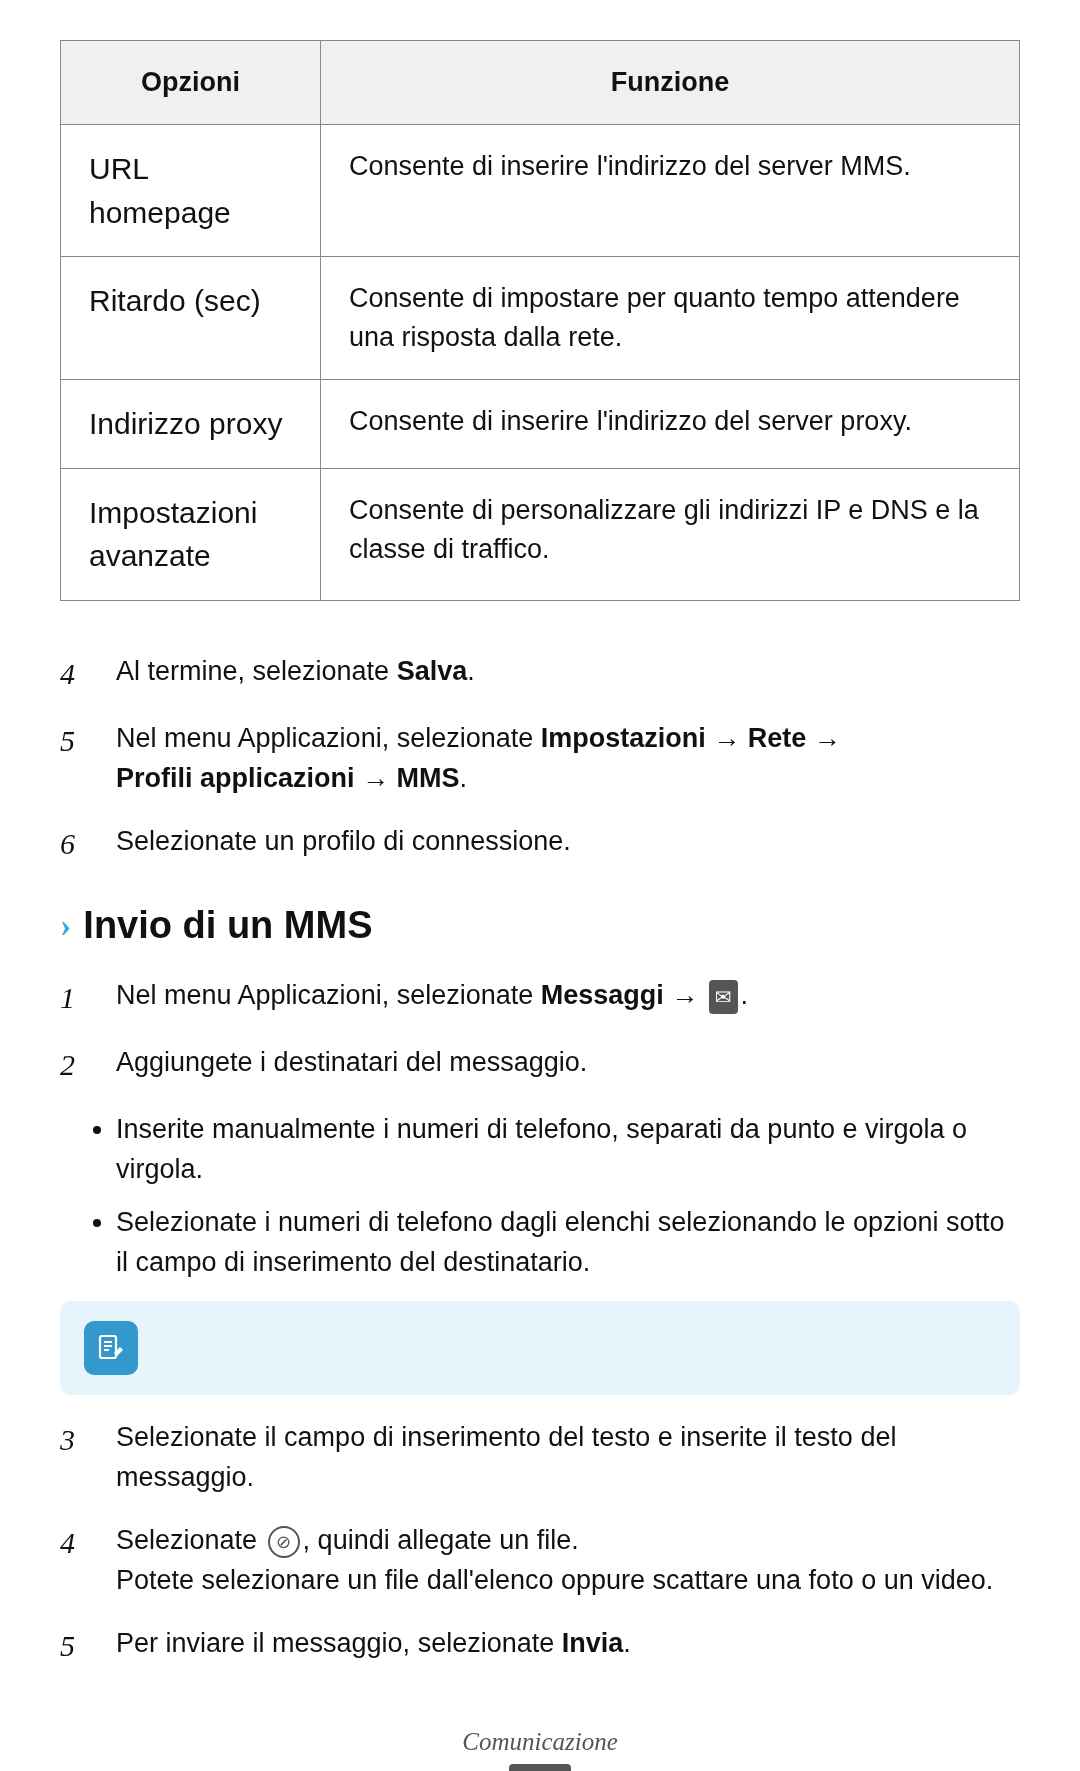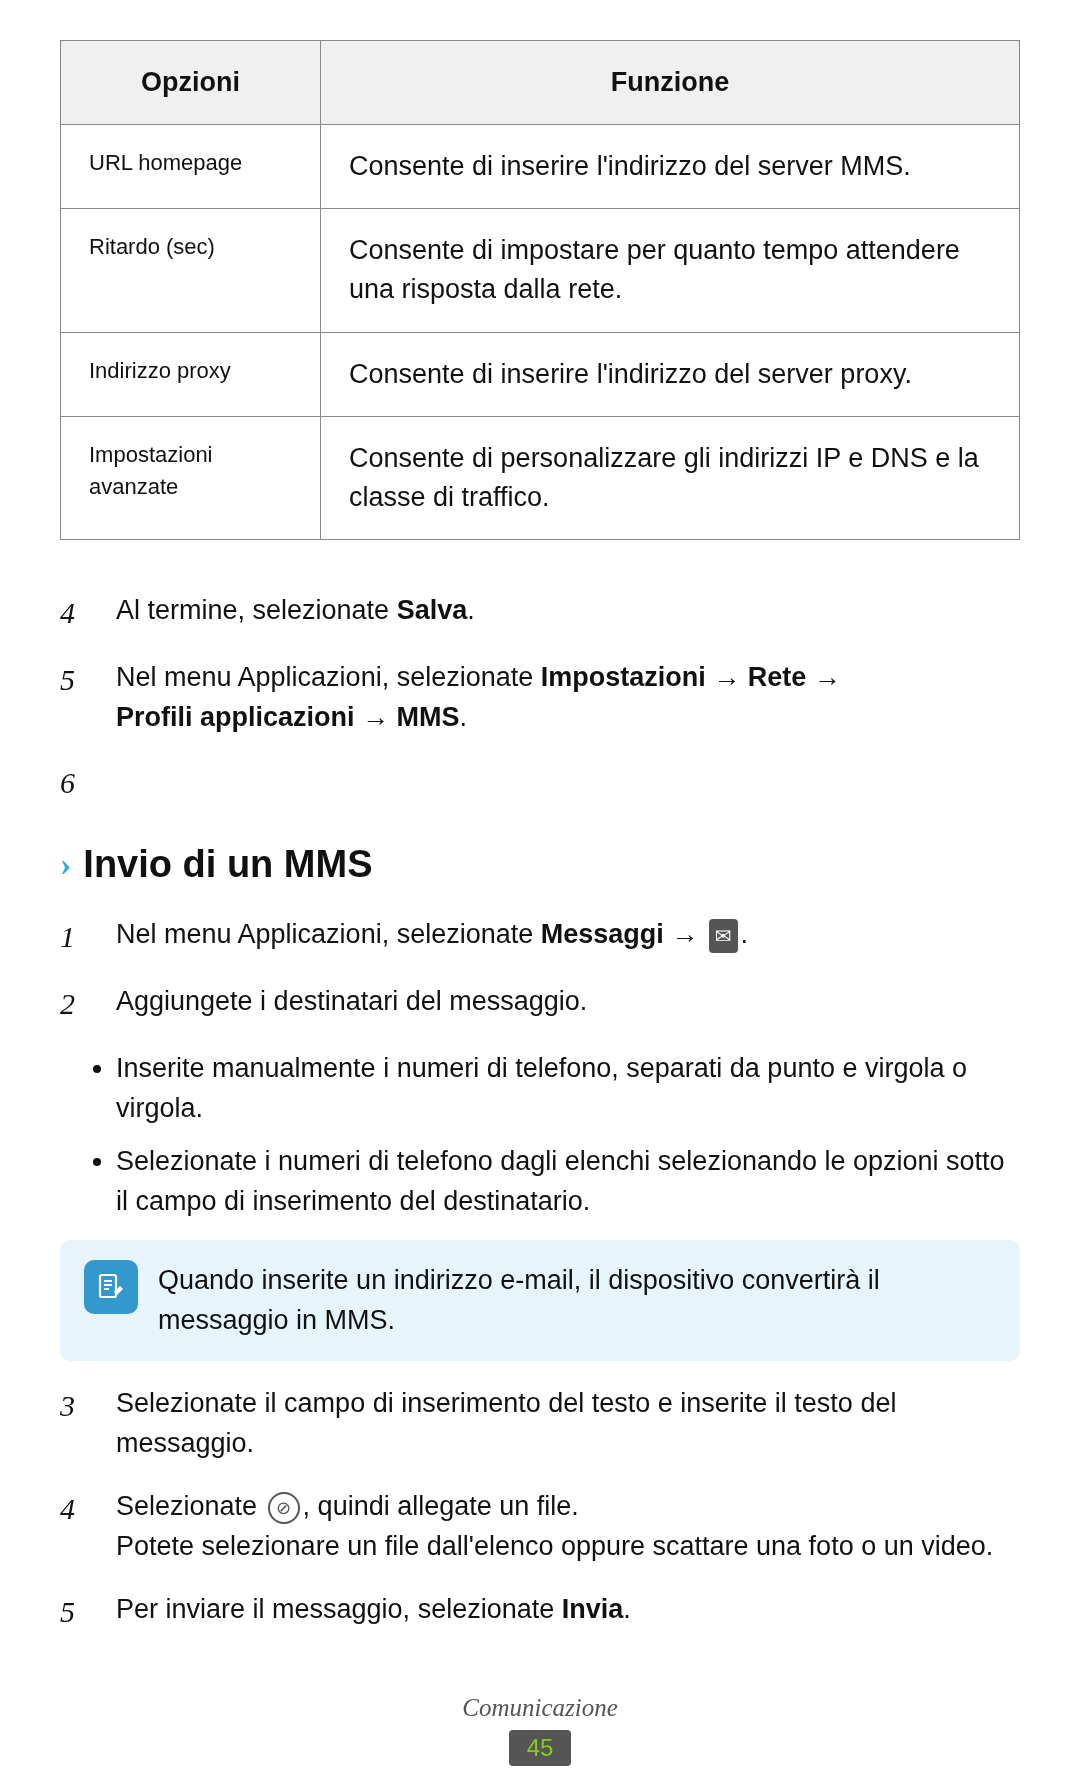--- a/index.html
+++ b/index.html
@@ -36,21 +36,21 @@
 
     .table-container thead th {
       background-color: #f0f0f0;
       font-weight: bold;
       font-family: Arial, sans-serif;
       font-size: 27px;
     }
 
     .table-container tbody td:first-child {
       font-family: Arial, sans-serif;
-      font-size: 22px;
+      font-size: 30px;
       width: 260px;
       color: #111;
     }
 
     .table-container tbody td:last-child {
       font-family: Arial, sans-serif;
       font-size: 27px;
     }
 
     .steps-section {
@@ -230,20 +230,21 @@
   <div class="step-item">
     <span class="step-number">4</span>
     <span class="step-text">Al termine, selezionate <b>Salva</b>.</span>
   </div>
   <div class="step-item">
     <span class="step-number">5</span>
     <span class="step-text">Nel menu Applicazioni, selezionate <b>Impostazioni</b> → <b>Rete</b> →<br><b>Profili applicazioni</b> → <b>MMS</b>.</span>
   </div>
   <div class="step-item">
     <span class="step-number">6</span>
+    <span class="step-text">Selezionate un profilo di connessione.</span>
   </div>
 </div>
 
 <div class="section-heading">
   <span class="chevron-icon">›</span>
   <span class="section-title">Invio di un MMS</span>
 </div>
 
 <div class="steps-section">
   <div class="step-item">
@@ -266,21 +267,20 @@
 <div class="note-box">
   <div class="note-icon">
     <svg width="30" height="30" viewBox="0 0 30 30" fill="none" xmlns="http://www.w3.org/2000/svg">
       <rect x="4" y="3" width="16" height="22" rx="2" stroke="white" stroke-width="2.2" fill="none"></rect>
       <line x1="8" y1="9" x2="16" y2="9" stroke="white" stroke-width="2"></line>
       <line x1="8" y1="13" x2="16" y2="13" stroke="white" stroke-width="2"></line>
       <line x1="8" y1="17" x2="13" y2="17" stroke="white" stroke-width="2"></line>
       <path d="M18 20 L24 14 L27 17 L21 23 Z" fill="white"></path>
     </svg>
   </div>
-  <span class="note-text">Quando inserite un indirizzo e-mail, il dispositivo convertirà il messaggio in MMS.</span>
 </div>
 
 <div class="steps-section">
   <div class="step-item">
     <span class="step-number">3</span>
     <span class="step-text">Selezionate il campo di inserimento del testo e inserite il testo del messaggio.</span>
   </div>
   <div class="step-item">
     <span class="step-number">4</span>
     <span class="step-text">

